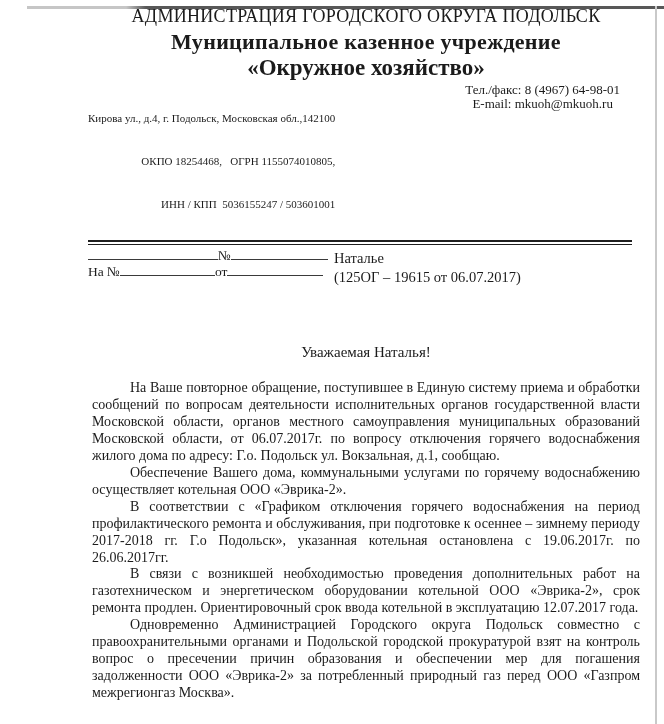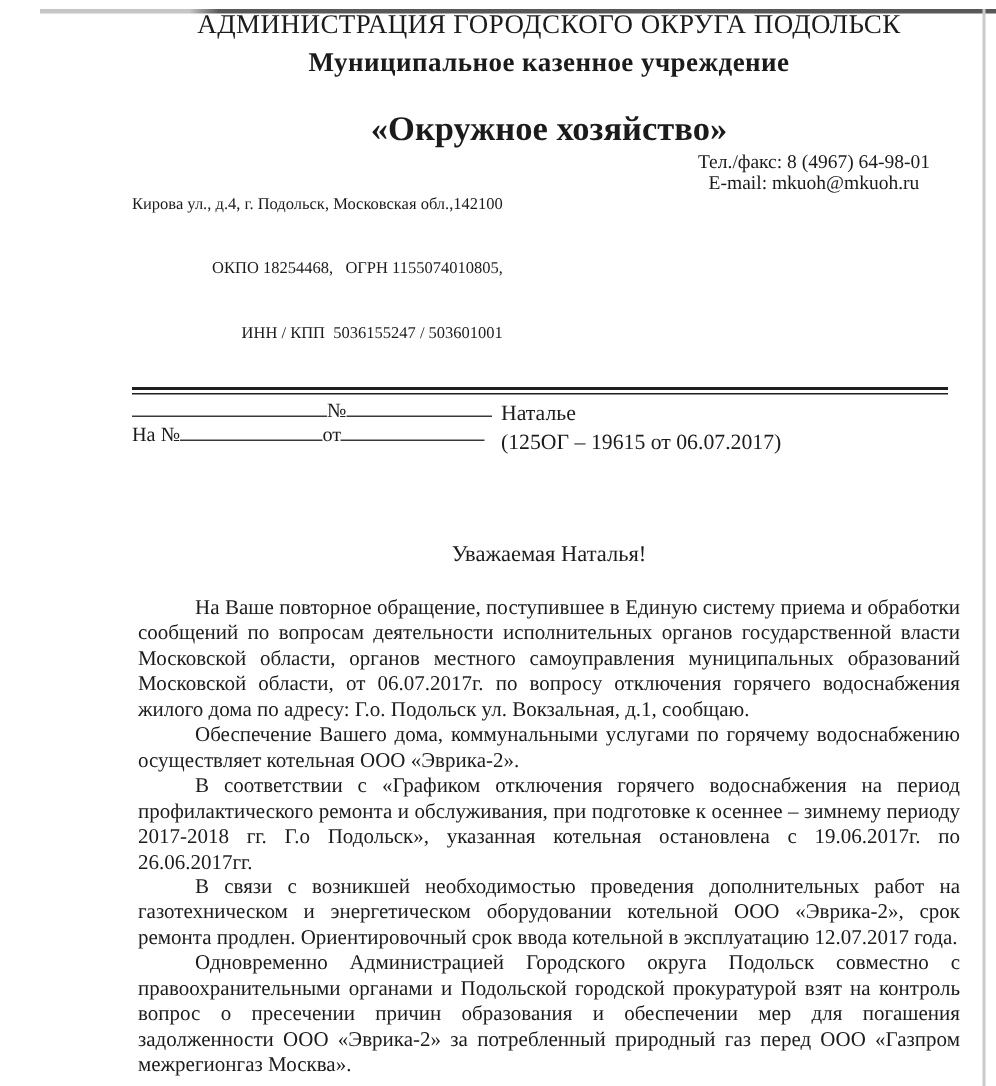--- a/index.html
+++ b/index.html
@@ -19,22 +19,22 @@
     background:linear-gradient(to right,#ffffff 0 4%,#c6c6c6 4% 19%,#585858 22% 100%);
   }
   .right-scan-line{
     position:absolute;top:0;right:7px;width:2px;height:724px;
     background:#c9c9c9;
   }
 
   
   .letterhead{margin:6px 30px 0 98px;text-align:center;}
   .org-line{font-size:18px;line-height:21px;letter-spacing:0.3px;}
-  .inst-line1{font-size:18px;line-height:25px;font-weight:bold;margin-top:2px;letter-spacing:0.3px;}
-  .inst-line2{font-size:23px;line-height:25px;font-weight:bold;margin-top:19px;}
+  .inst-line1{font-size:22px;line-height:25px;font-weight:bold;margin-top:2px;letter-spacing:0.3px;}
+  .inst-line2{font-size:23px;line-height:25px;font-weight:bold;margin-top:1px;}
 
   .contacts{
     display:flex;justify-content:space-between;
     margin:2px 36px 0 88px;
   }
   .contacts .left{font-size:11px;line-height:14.4px;white-space:pre;text-align:right;}
   .contacts .right{font-size:13px;line-height:14.4px;text-align:center;margin-top:1px;padding-right:8px;}
 
   .double-rule{
     margin-left:88px;width:544px;height:2px;

